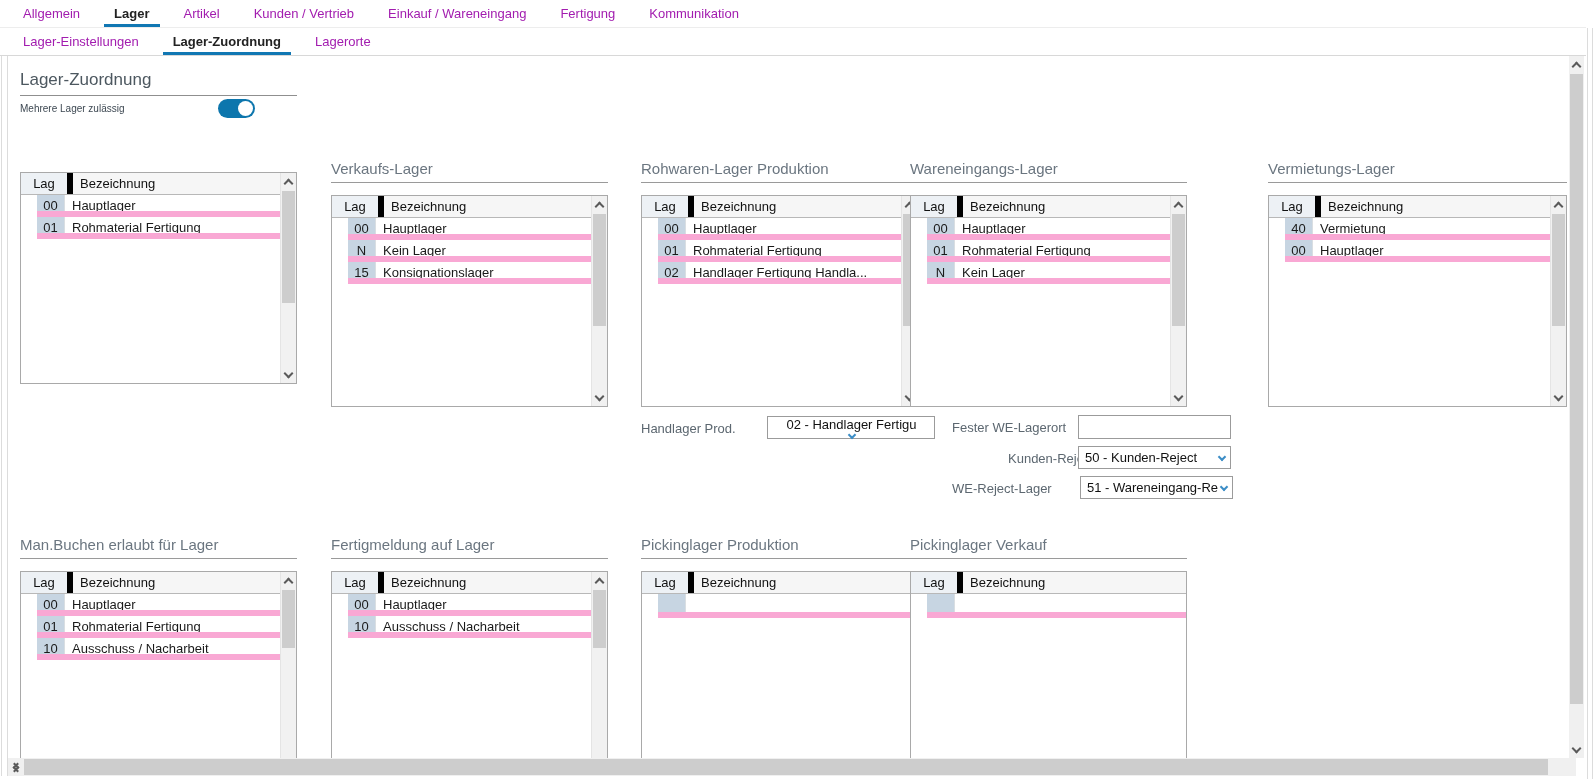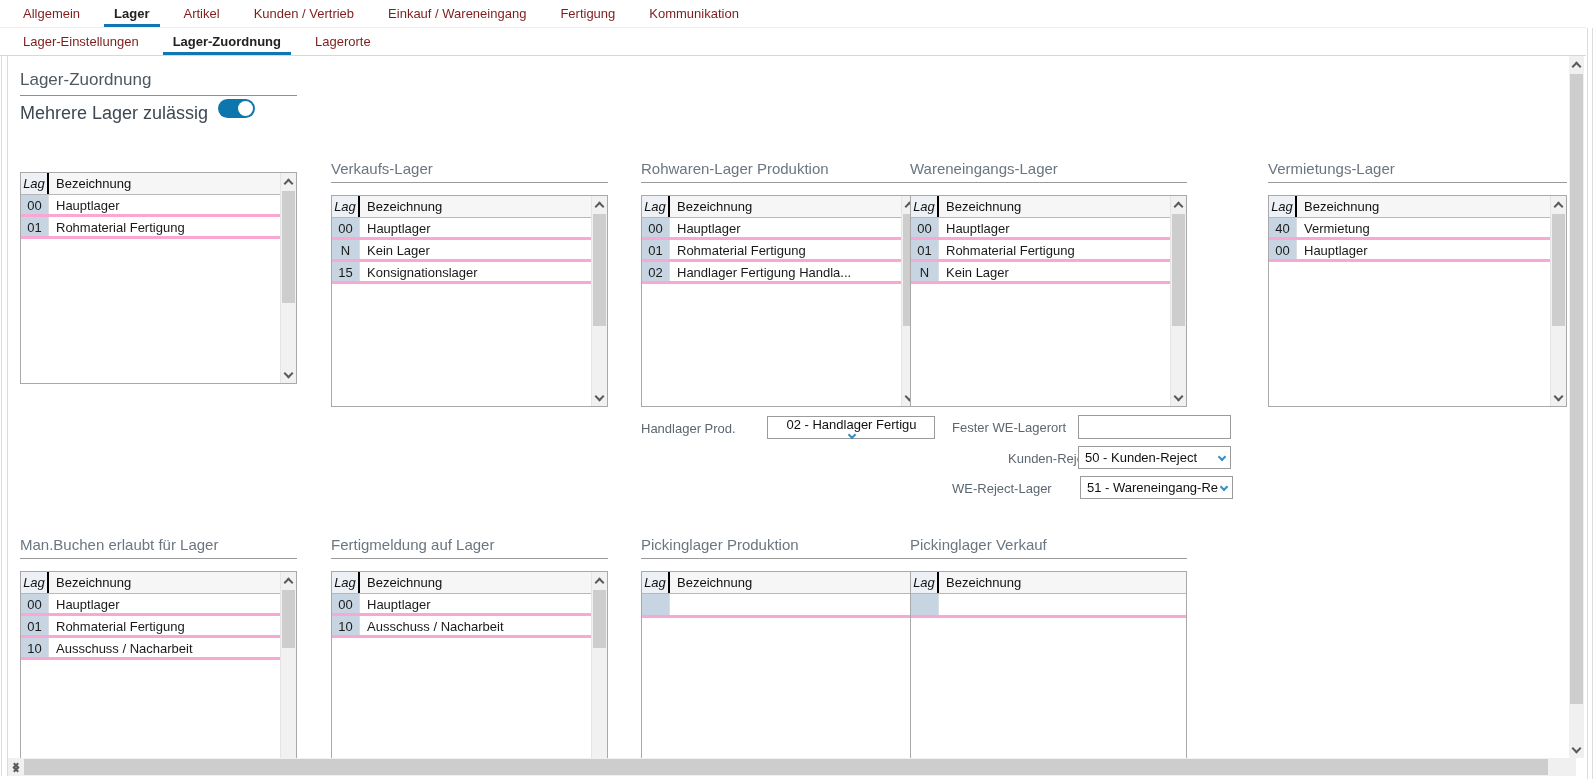--- a/index.html
+++ b/index.html
@@ -8,49 +8,49 @@
   *{box-sizing:border-box;}
   html,body{margin:0;padding:0;}
   body{
     width:1596px;height:779px;position:relative;overflow:hidden;background:#fff;
     font-family:"Liberation Sans","DejaVu Sans",sans-serif;color:#1a1a1a;
   }
   
   .tabbar{position:absolute;left:6px;display:flex;align-items:stretch;}
   .tabbar1{top:0;height:27px;}
   .tabbar2{top:28px;height:27px;}
-  .tab{position:relative;display:flex;align-items:center;padding:0 17px;font-size:13px;color:#7f1d1d;cursor:pointer;white-space:nowrap;}
+  .tab{position:relative;display:flex;align-items:center;padding:0 17px;font-size:13px;color:#a21caf;cursor:pointer;white-space:nowrap;}
   .tab.active{font-weight:bold;color:#222;}
   .tab.active::after{content:"";position:absolute;left:7px;right:7px;bottom:0;height:3px;background:var(--accent);}
   .bar-line1{position:absolute;top:27px;left:0;right:10px;height:1px;background:#ededed;}
   .bar-line2{position:absolute;top:55px;left:0;right:10px;height:1px;background:#d8d8d8;}
   
   .vline{position:absolute;width:1px;background:#dcdcdc;}
   
   .section-title{position:absolute;left:20px;top:70px;width:277px;font-size:17px;color:#4d5860;
     border-bottom:1px solid #8f8f8f;padding-bottom:5px;}
-  .toggle-label{position:absolute;left:20px;top:103px;font-size:18px;color:#3d4852;}
+  .toggle-label{position:absolute;left:20px;top:103px;font-size:10px;color:#3d4852;}
   .switch{position:absolute;left:218px;top:99px;width:37px;height:19px;border-radius:10px;background:var(--toggle_on);cursor:pointer;}
   .switch .knob{position:absolute;right:2px;top:2px;width:15px;height:15px;border-radius:50%;background:#fff;}
   
   .panel{position:absolute;width:277px;}
   .panel.wide{width:299px;}
   .col0{left:20px;} .col1{left:331px;} .col2{left:641px;} .col3{left:910px;} .col4{left:1268px;}
   .prow1{top:160px;} .prow2{top:536px;}
   .panel-title{font-size:15px;color:#6b7680;border-bottom:1px solid #9a9a9a;padding-bottom:3px;height:23px;white-space:nowrap;overflow:hidden;}
   .ltable{position:relative;margin-top:12px;border:1px solid #a9a9a9;background:#fff;}
   .ltable.h-tall{height:212px;}
   .ltable.h-cut{height:187px;border-bottom:none;}
   .tbody{position:absolute;left:0;top:0;right:16px;bottom:0;overflow:hidden;}
   .ltable.noscroll .tbody{right:0;}
   .hrow{display:flex;height:22px;background:#f6f6f6;border-bottom:1px solid #b8b8b8;font-size:13px;color:#111;}
   .hc{line-height:21px;}
-  .hc.lag{width:28px;text-align:center;background:#edf1f5;border-right:2px solid #000000;font-style:italic;}
+  .hc.lag{width:52px;text-align:center;background:#edf1f5;border-right:6px solid #000000;}
   .hc.bez{flex:1;padding-left:7px;}
-  .drow{display:flex;height:22px;border-bottom:3px solid #f9a8d4;font-size:13px;color:#1a1a1a;cursor:default;}
+  .drow{display:flex;height:22px;border-bottom:6px solid #f9a8d4;font-size:13px;color:#1a1a1a;cursor:default;margin-left:16px;}
   .drow.empty{height:24px;}
   .dc{line-height:21px;}
   .drow.empty .dc{line-height:23px;}
   .dc.lag{width:28px;text-align:center;background:var(--lagbg);border-right:1px solid #d9dee2;}
   .dc.bez{flex:1;padding-left:7px;white-space:nowrap;overflow:hidden;text-overflow:ellipsis;}
   
   .sb{position:absolute;top:0;right:0;bottom:0;width:16px;background:#f1f1f1;border-left:1px solid #e4e4e4;}
   .sb-btn{position:absolute;left:0;right:0;height:17px;display:flex;align-items:center;justify-content:center;cursor:pointer;}
   .sb-btn.top{top:0;} .sb-btn.bot{bottom:0;}
   .sb-thumb{position:absolute;left:1px;right:1px;background:#cdcdcd;cursor:pointer;}

